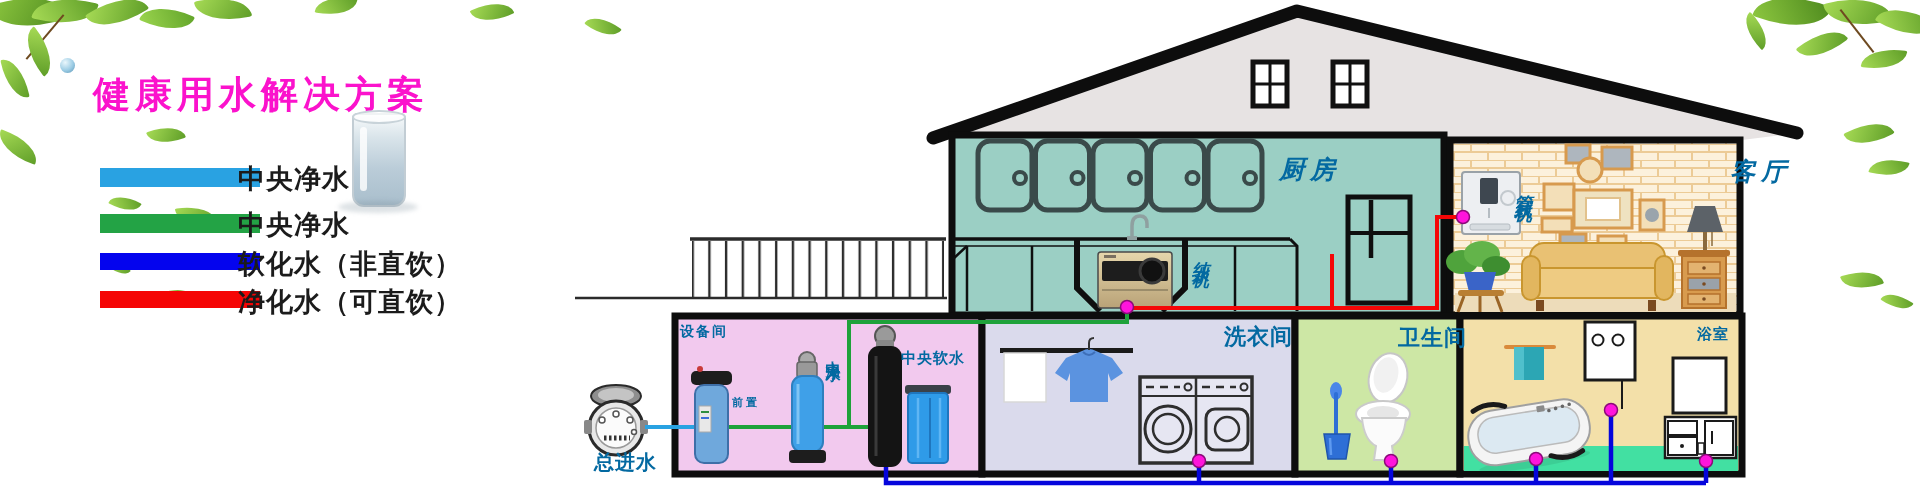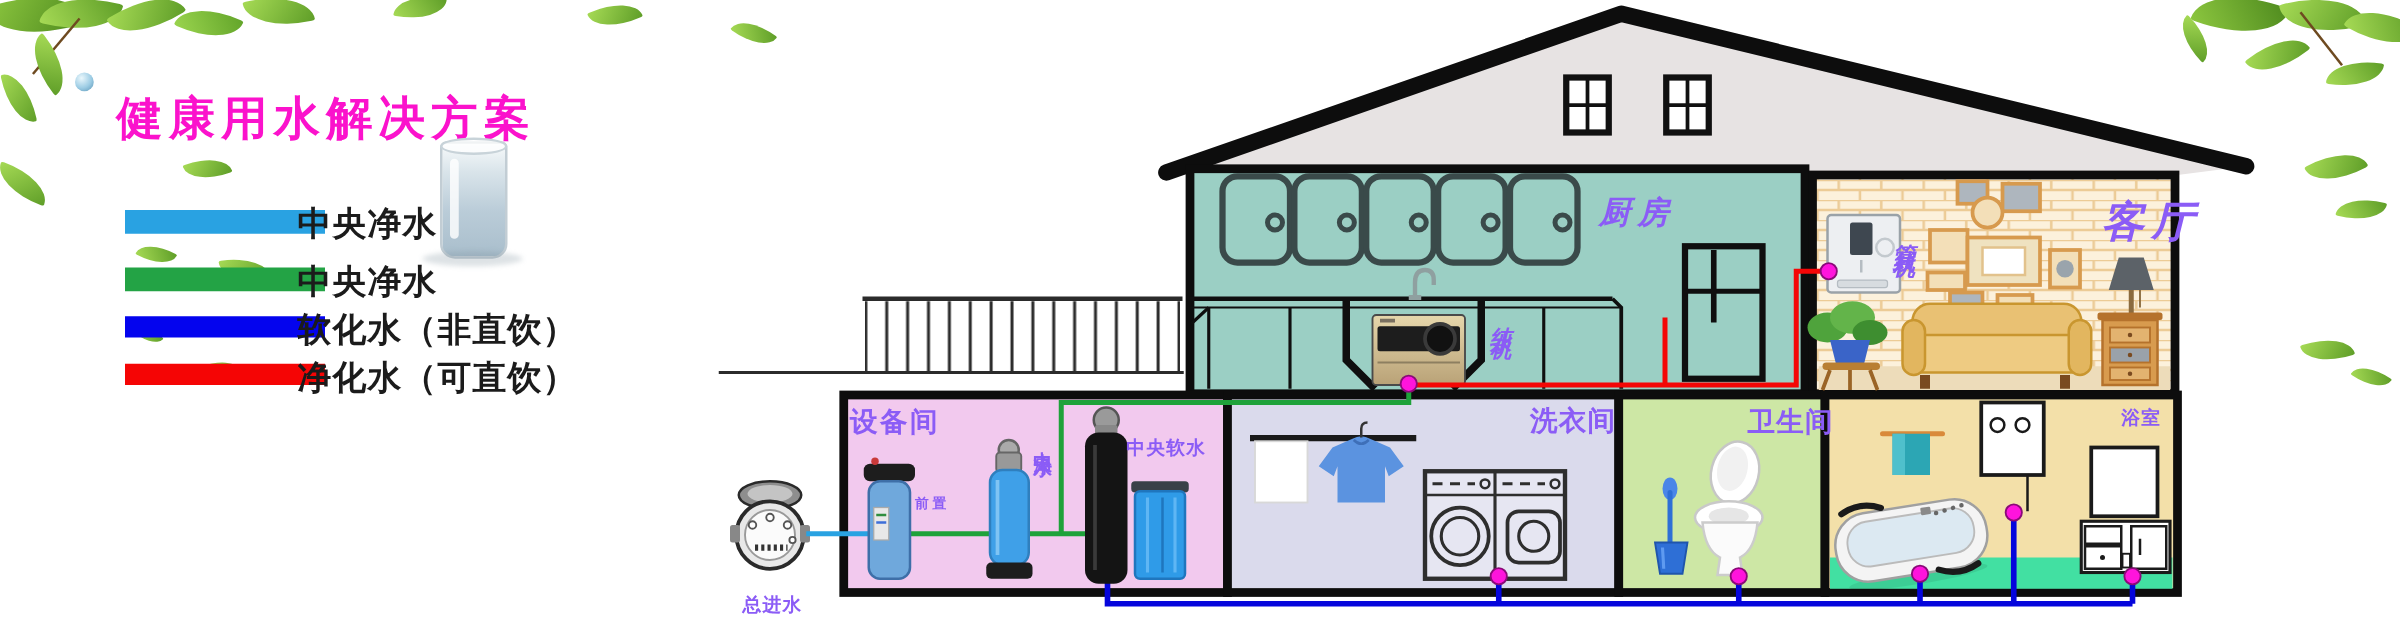--- a/index.html
+++ b/index.html
@@ -23,21 +23,21 @@
   #glass{position:absolute;left:352px;top:113px;width:50px;height:90px;
          background:linear-gradient(180deg,#F7FAFB 0%,#D9E4EA 25%,#BACCD8 60%,#A9BECC 100%);
          border:2px solid #C2CDD4;border-radius:5px 5px 12px 12px;}
   #glass .rim{position:absolute;left:-2px;top:-5px;width:50px;height:10px;border:2px solid #C8D3D9;
               border-radius:50%;background:rgba(255,255,255,.75);}
   #glass .shine{position:absolute;left:6px;top:12px;width:7px;height:64px;background:rgba(255,255,255,.8);
                 border-radius:4px;}
   #glass-shadow{position:absolute;left:338px;top:201px;width:80px;height:12px;border-radius:50%;
                 background:rgba(120,140,150,.25);filter:blur(2px);}
   
-  .lbl{position:absolute;color:#8b5cf6;font-weight:bold;white-space:nowrap;}
+  .lbl{position:absolute;color:#0369a1;font-weight:bold;white-space:nowrap;}
   .brush{font-family:"Liberation Serif","DejaVu Serif",serif;font-style:italic;}
   .v{writing-mode:vertical-rl;text-orientation:upright;}
   svg{position:absolute;left:0;top:0;}
 </style>
 </head>
 <body>
 
 <div id="canvas">
 
   <div class="leaf" style="left:-8px;top:-6px;width:74px;height:36px;transform:rotate(-18deg);background:linear-gradient(135deg,#8CC63F,#4E8A1E);"></div>
@@ -371,25 +371,25 @@
       <circle cx="1463" cy="217" r="6.5"></circle>
       <circle cx="1199" cy="461" r="6.5"></circle>
       <circle cx="1391" cy="461" r="6.5"></circle>
       <circle cx="1536" cy="459" r="6.5"></circle>
       <circle cx="1611" cy="410" r="6.5"></circle>
       <circle cx="1706" cy="461" r="6.5"></circle>
     </g>
   </svg>
 
   <div class="lbl brush" style="left:1279px;top:153px;font-size:25px;letter-spacing:6px;">厨房</div>
-  <div class="lbl brush" style="left:1681px;top:155px;font-size:34px;letter-spacing:6px;">客厅</div>
+  <div class="lbl brush" style="left:1730px;top:155px;font-size:25px;letter-spacing:6px;">客厅</div>
   <div class="lbl brush v" style="left:1189px;top:247px;font-size:17px;letter-spacing:5px;">纯水机</div>
   <div class="lbl brush v" style="left:1511px;top:181px;font-size:18px;letter-spacing:4px;">管线机</div>
-  <div class="lbl" style="left:680px;top:323px;font-size:22px;letter-spacing:2px;">设备间</div>
+  <div class="lbl" style="left:680px;top:323px;font-size:14px;letter-spacing:2px;">设备间</div>
   <div class="lbl" style="left:732px;top:395px;font-size:11px;letter-spacing:3px;">前置</div>
   <div class="lbl v" style="left:823px;top:349px;font-size:15px;letter-spacing:2px;">中央净水</div>
   <div class="lbl" style="left:901px;top:349px;font-size:15px;letter-spacing:1px;">中央软水</div>
   <div class="lbl" style="left:1224px;top:322px;font-size:22px;letter-spacing:1px;">洗衣间</div>
   <div class="lbl" style="left:1398px;top:323px;font-size:22px;letter-spacing:1px;">卫生间</div>
   <div class="lbl" style="left:1697px;top:325px;font-size:15px;letter-spacing:1px;">浴室</div>
-  <div class="lbl" style="left:594px;top:475px;font-size:15px;letter-spacing:1px;">总进水</div>
+  <div class="lbl" style="left:594px;top:449px;font-size:20px;letter-spacing:1px;">总进水</div>
 
 </div>
 
 </body></html>

